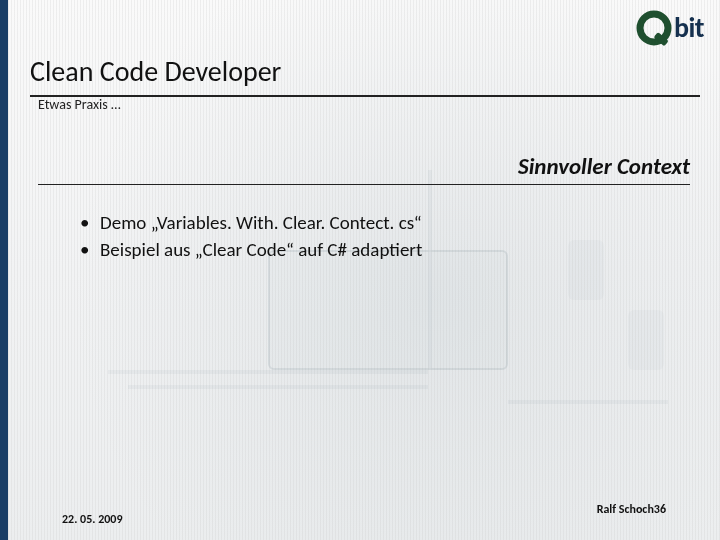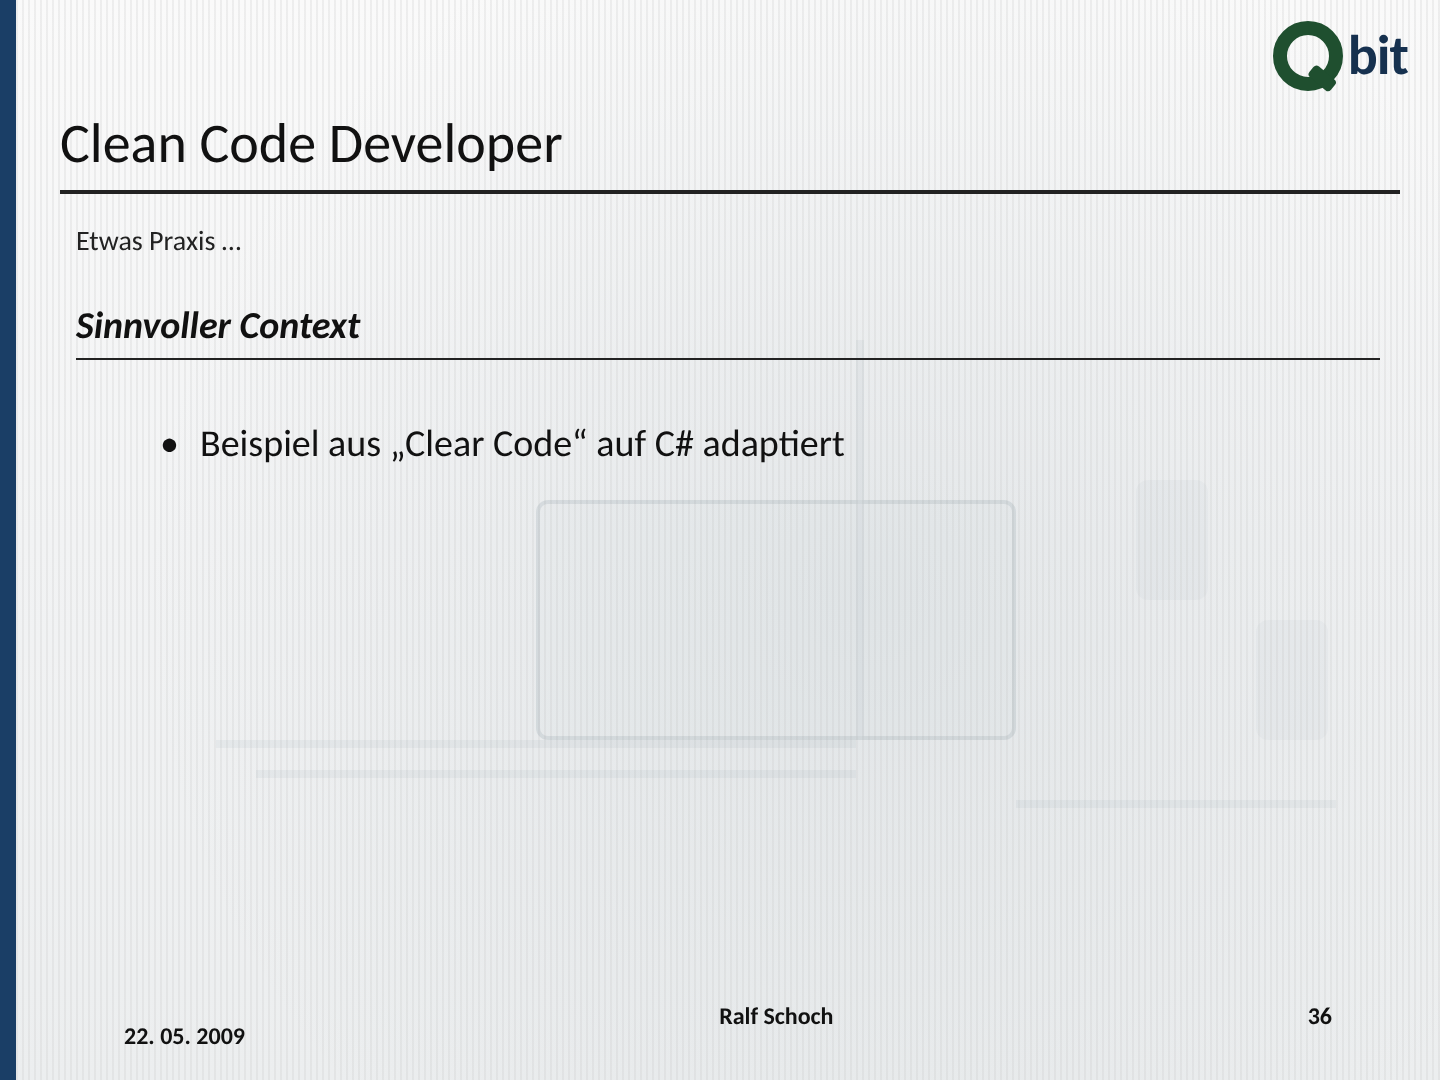--- a/index.html
+++ b/index.html
@@ -90,34 +90,34 @@
     padding-bottom: 6px;
     border-bottom: 2px solid #222;
   }
 
   .subtitle {
     position: absolute;
     left: 30px;
     top: 96px;
     font-size: 14px;
     color: #222;
-    margin-top: 16px;
   }
 
   .section-heading {
     position: absolute;
     left: 30px;
     top: 152px;
     right: 30px;
-    font-size: 19px;
+    font-size: 23px;
     font-weight: 700;
     font-style: italic;
     color: #111;
     padding-bottom: 4px;
     border-bottom: 1.5px solid #222;
+    text-align: right;
   }
 
   .bullets {
     position: absolute;
     left: 72px;
     top: 210px;
     right: 40px;
     list-style: none;
   }
   .bullets li {
@@ -141,21 +141,21 @@
     left: 0; right: 0;
     bottom: 14px;
     padding: 0 54px 0 54px;
     display: flex;
     align-items: center;
     font-size: 12px;
     font-weight: 700;
     color: #111;
   }
   .footer .date { flex: 0 0 auto; margin-top: 21px; }
-  .footer .author { flex: 1 1 auto; text-align: center; }
+  .footer .author { flex: 1 1 auto; text-align: right; }
   .footer .pagenum { flex: 0 0 auto; text-align: left; }
 </style>
 </head>
 <body>
 
 <div class="slide">
 
   <div class="bg-deco">
     <div class="chip"></div>
     <div class="trace t1"></div>
@@ -178,20 +178,21 @@
 
   <div class="title-region">
     <div class="title">Clean Code Developer</div>
   </div>
 
   <div class="subtitle">Etwas Praxis …</div>
 
   <div class="section-heading">Sinnvoller Context</div>
 
   <ul class="bullets">
+    <li>Demo „Variables. With. Clear. Contect. cs“</li>
     <li>Beispiel aus „Clear Code“ auf C# adaptiert</li>
   </ul>
 
   <div class="footer">
     <span class="date">22. 05. 2009</span>
     <span class="author">Ralf Schoch</span>
     <span class="pagenum">36</span>
   </div>
 
 </div>

